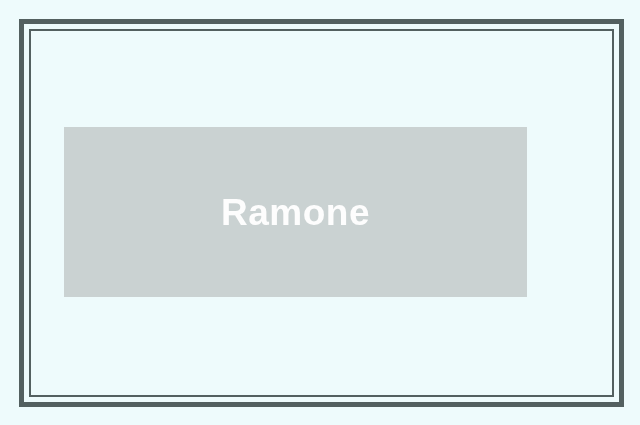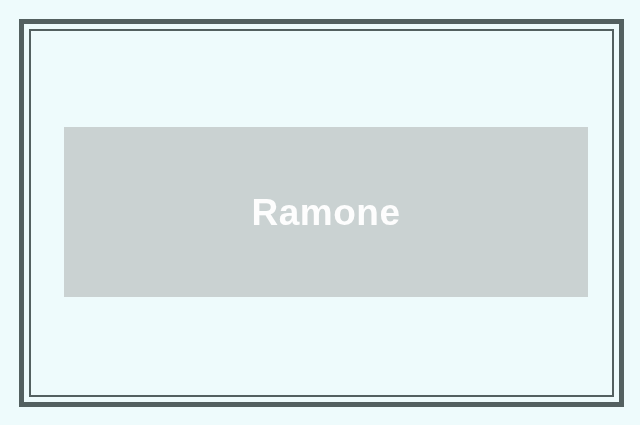--- a/index.html
+++ b/index.html
@@ -31,21 +31,21 @@
   }
   .inner-frame {
     position: absolute;
     inset: 5px;
     border: 2px solid var(--frame-border);
   }
   .placeholder {
     position: absolute;
     left: 64px;
     top: 127px;
-    width: 524px;
+    width: 463px;
     height: 170px;
     background: var(--placeholder-background);
     display: flex;
     align-items: center;
     justify-content: center;
   }
   .placeholder-label {
     color: var(--placeholder-text);
     font-size: 37px;
     font-weight: 700;

